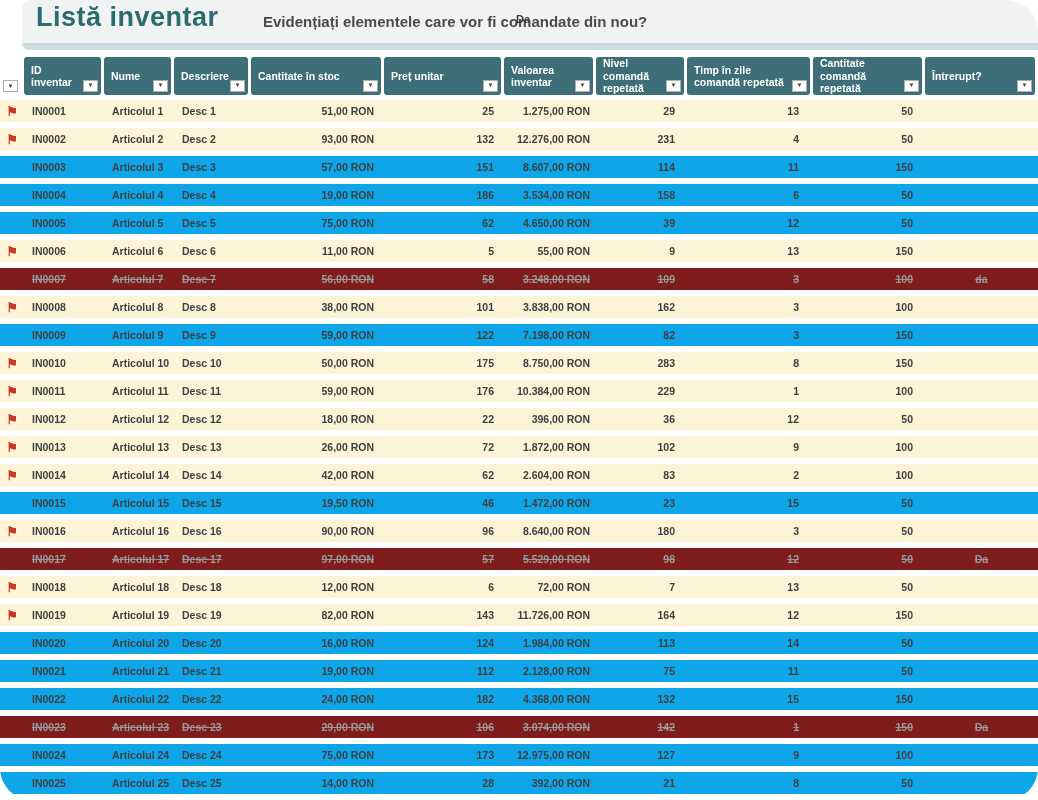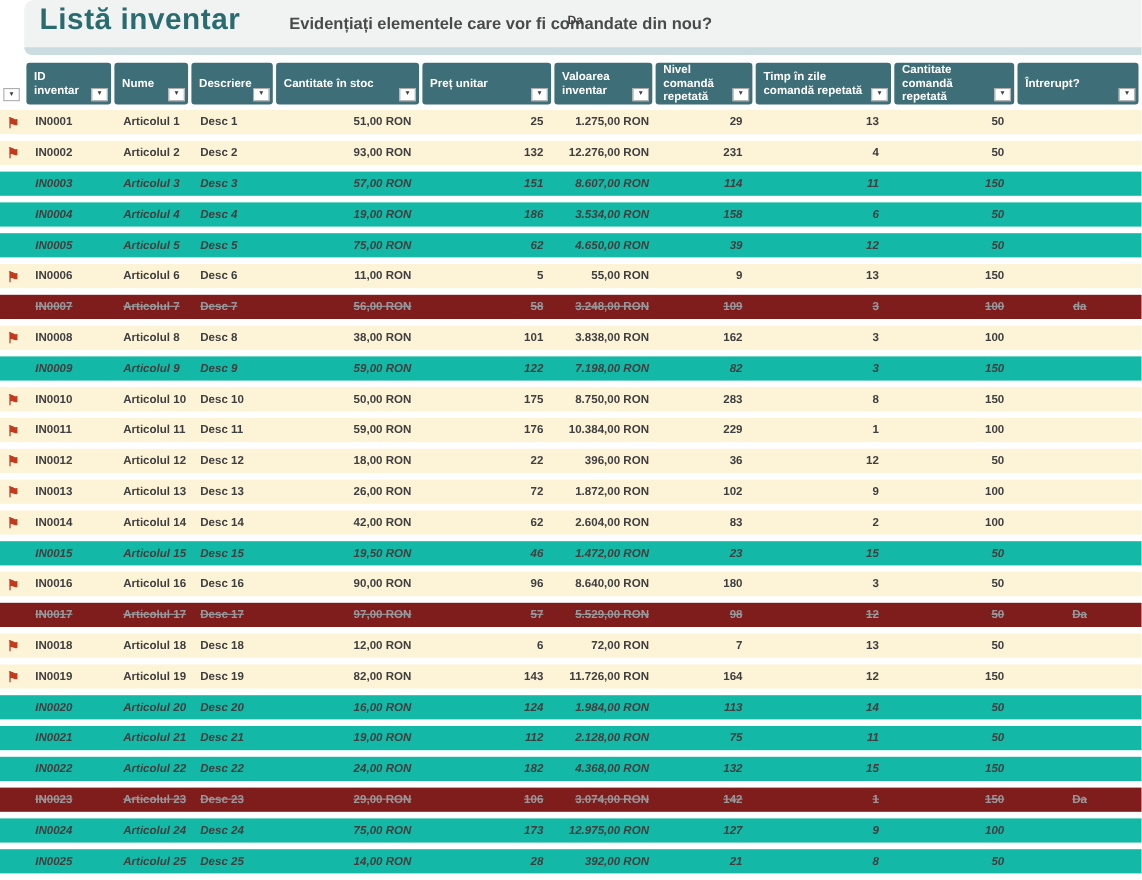--- a/index.html
+++ b/index.html
@@ -1,18 +1,18 @@
 <!DOCTYPE html>
 <html><head>
 <meta charset="utf-8">
 <style>
   html,body { margin:0; padding:0; background:#ffffff; }
   #app {
     position:relative; width:1038px; height:800px; overflow:hidden;
-    background:#ffffff; font-family:"Liberation Sans", sans-serif;
+    background:#ffffff; font-family:"Liberation Sans", sans-serif;border-radius:32px;
     --cols: 24px 80px 70px 77px 133px 120px 92px 91px 126px 112px minmax(0,1fr);
   }
 
   
   .titlecard {
     position:absolute; left:22px; top:0; width:1016px; height:50px;
     background:#f1f2f2; border-radius:9px 0 0 9px;
   }
   .titlestrip {
     position:absolute; left:0; bottom:0; width:100%; height:7px;
@@ -52,21 +52,21 @@
   .chip .dd { position:absolute; right:3px; bottom:3px; }
   .flag-filter { position:absolute; left:3px; bottom:3px; }
 
   
   .tbody { position:absolute; top:100px; left:0; width:1038px; }
   .row {
     height:22px; margin-bottom:6px;
     display:grid; grid-template-columns: var(--cols);
   }
   .row.hl     { background:#fdf3d7; }
-  .row.norm   { background:#14b8a6;font-style:italic; }
+  .row.norm   { background:#0ea5e9; }
   .row.struck { background:#7f1d1d; color:#97999c; text-decoration:line-through; }
   .cell {
     display:flex; align-items:center; overflow:hidden;
     font-size:10.5px; font-weight:700; color:#3f3f3f; white-space:nowrap;
   }
   .row.struck .cell { color:#97999c; }
   .cell.c-flag { justify-content:center; }
   .cell.c-id, .cell.c-name, .cell.c-desc { padding-left:8px; }
   .cell.c-price { justify-content:flex-end; padding-right:10px; }
   .cell.c-qty   { justify-content:flex-end; padding-right:10px; }

